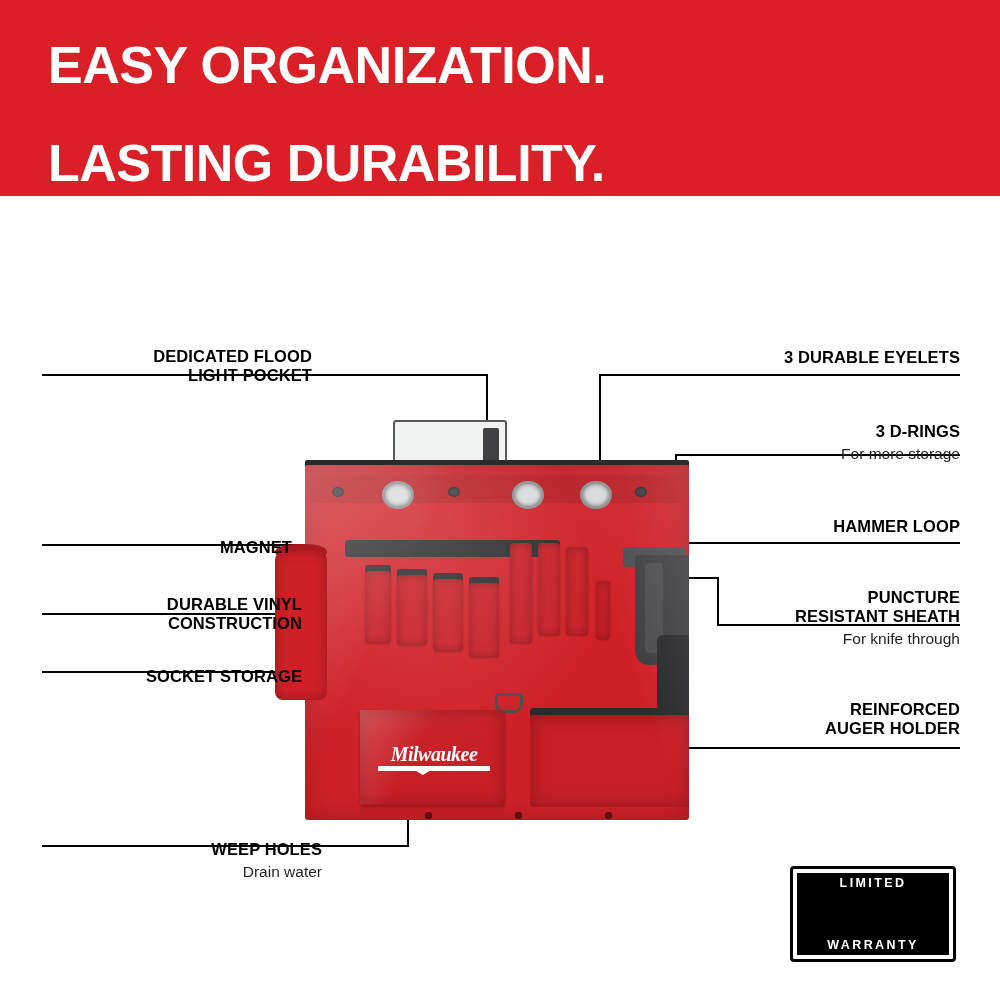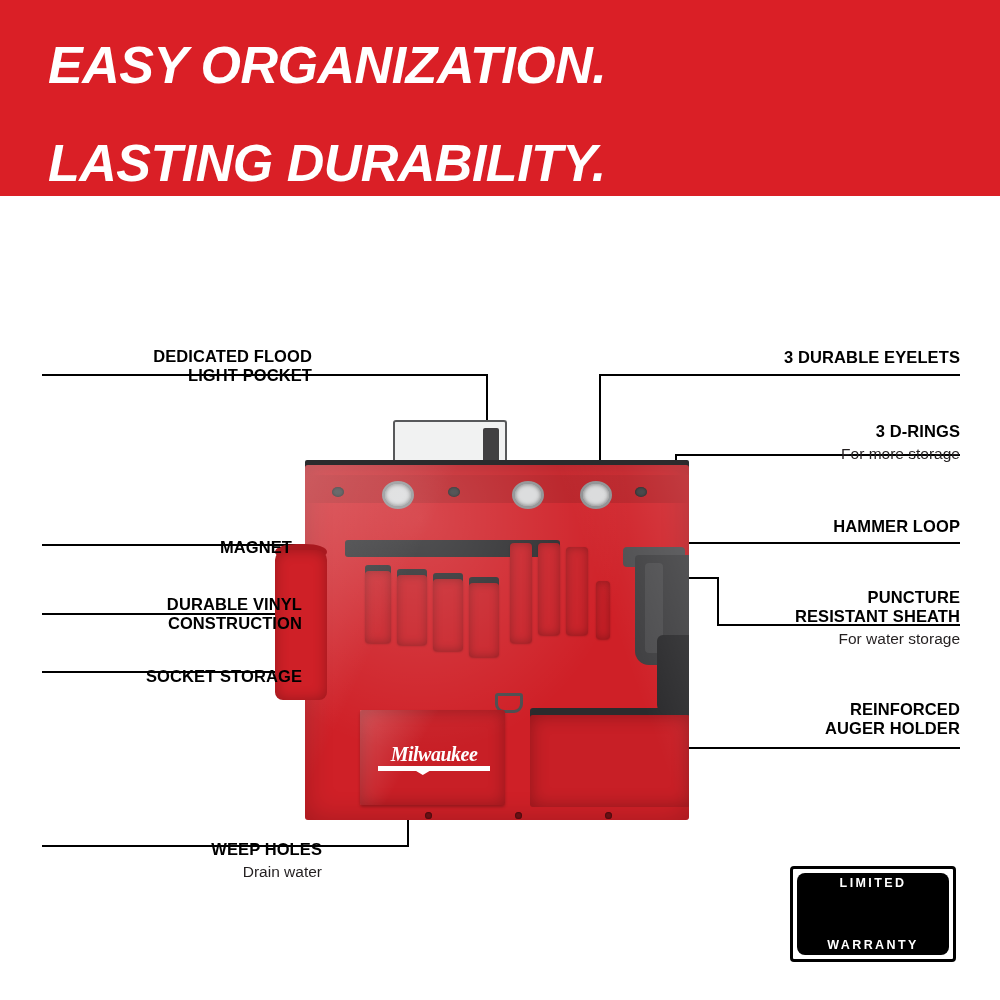--- a/index.html
+++ b/index.html
@@ -29,21 +29,20 @@
     height: 196px;
     background: #da1f26;
   }
   .header-title {
     position: absolute;
     left: 48px;
     top: 36px;
     width: 900px;
     color: #ffffff;
     font-weight: bold;
-    font-style: italic;
     font-size: 52px;
     line-height: 58px;
     letter-spacing: -0.5px;
     text-transform: uppercase;
   }
   .header-title .l2 { display: block; margin-top: 40px; }
 
   
   .callout {
     position: absolute;
@@ -311,21 +310,21 @@
     background: #ffffff;
     border: 3px solid #000000;
     border-radius: 4px;
     box-sizing: border-box;
     padding: 4px;
   }
   .warranty-inner {
     position: relative;
     width: 100%; height: 100%;
     background: #000000;
-    border-radius: 8px;
+    border-radius: 0;
   }
   .w-limited, .w-warranty {
     position: absolute;
     left: 0; width: 100%;
     text-align: center;
     color: #ffffff;
     font-weight: bold;
     font-size: 12.5px;
     letter-spacing: 2.4px;
   }
@@ -484,21 +483,21 @@
 
   <div class="callout right" style="right:40px; top:517px; width:340px;">
     <div class="c-title">HAMMER LOOP</div>
   </div>
 
   <div class="callout right" style="right:40px; top:588px; width:360px;">
     <div class="c-title">
       <span>PUNCTURE</span><br>
       <span>RESISTANT SHEATH</span>
     </div>
-    <div class="c-sub">For water storage</div>
+    <div class="c-sub">For knife through</div>
   </div>
 
   <div class="callout right" style="right:40px; top:700px; width:360px;">
     <div class="c-title">
       <span>REINFORCED</span><br>
       <span>AUGER HOLDER</span>
     </div>
   </div>
 
   <div class="warranty">

